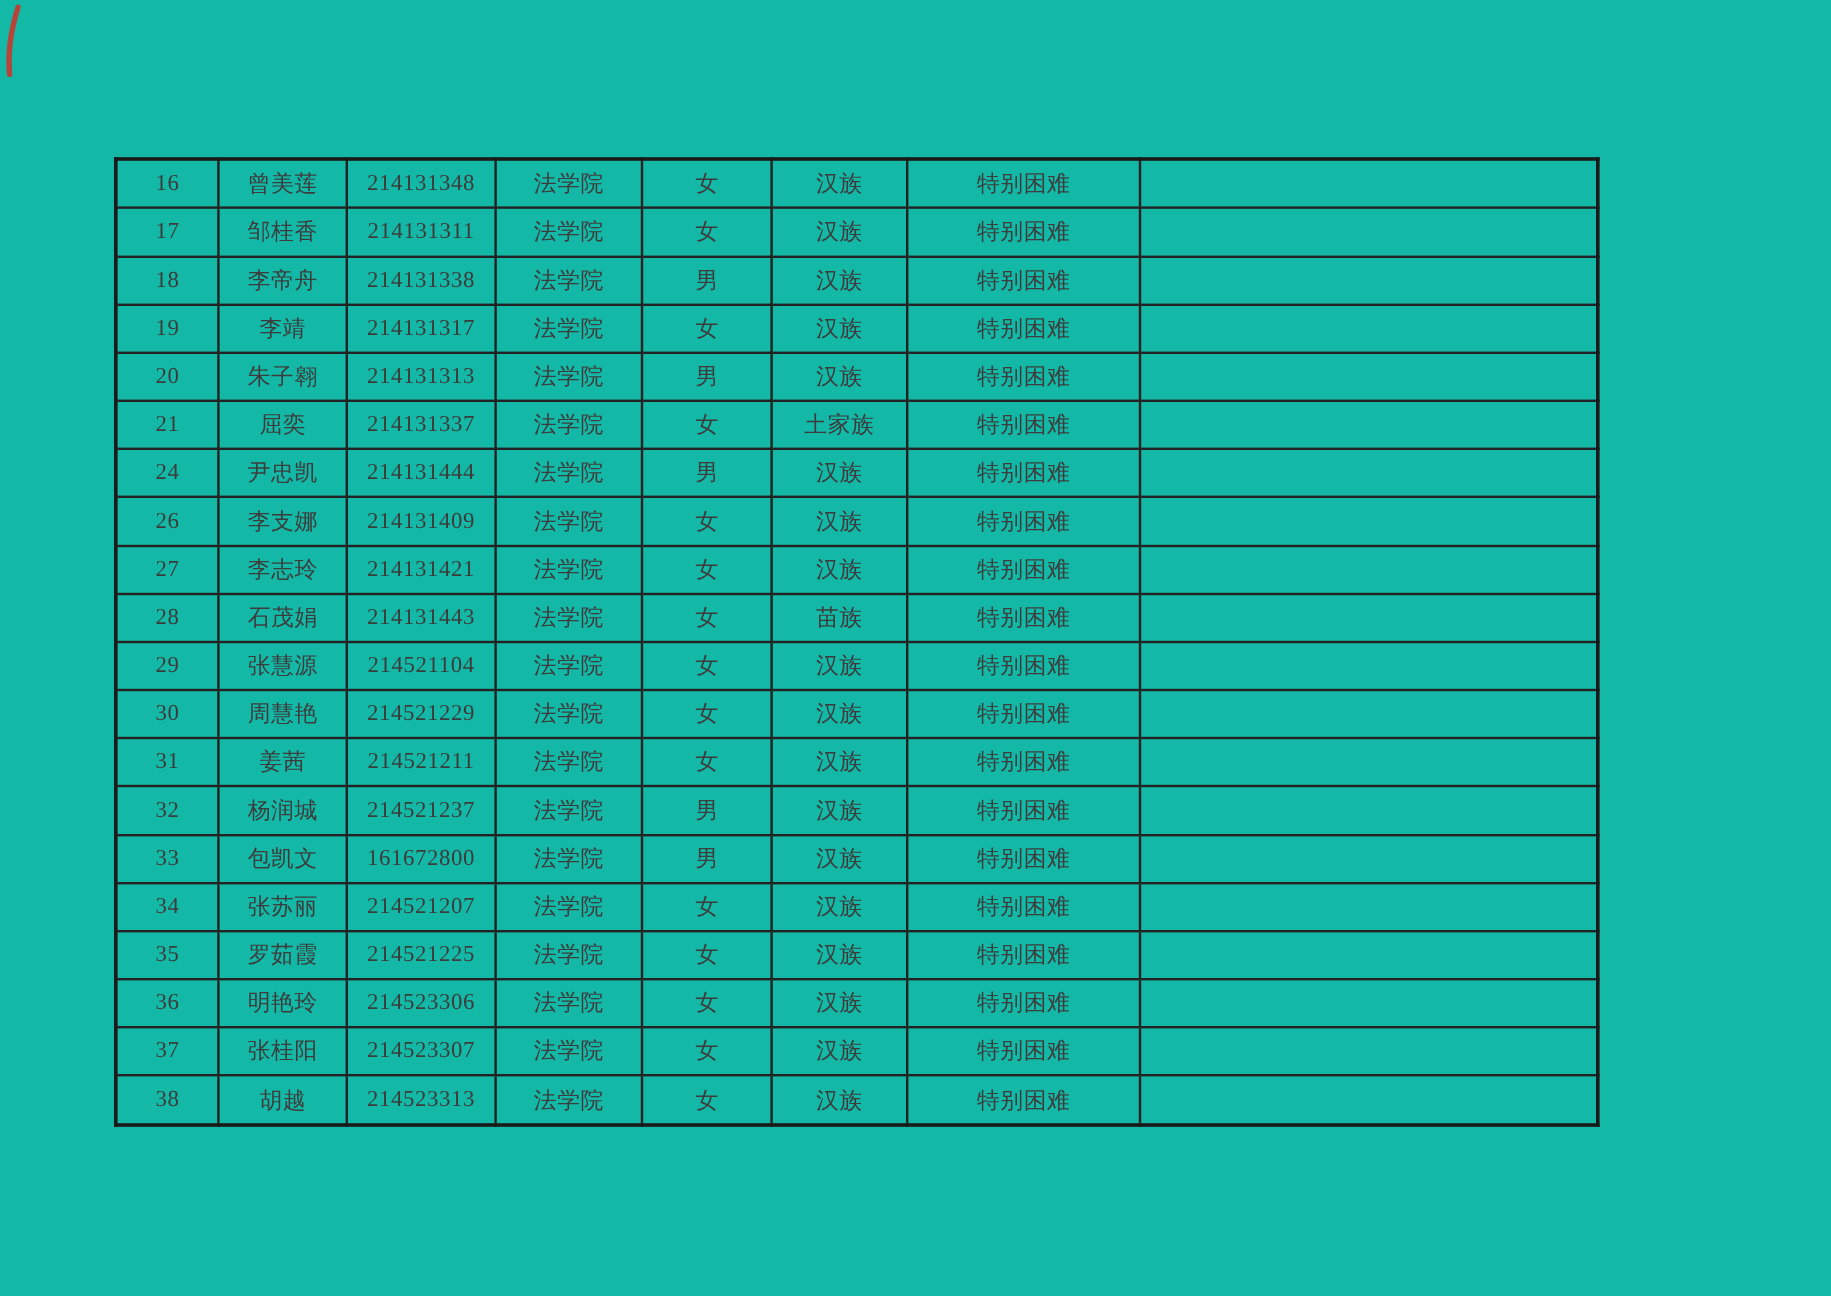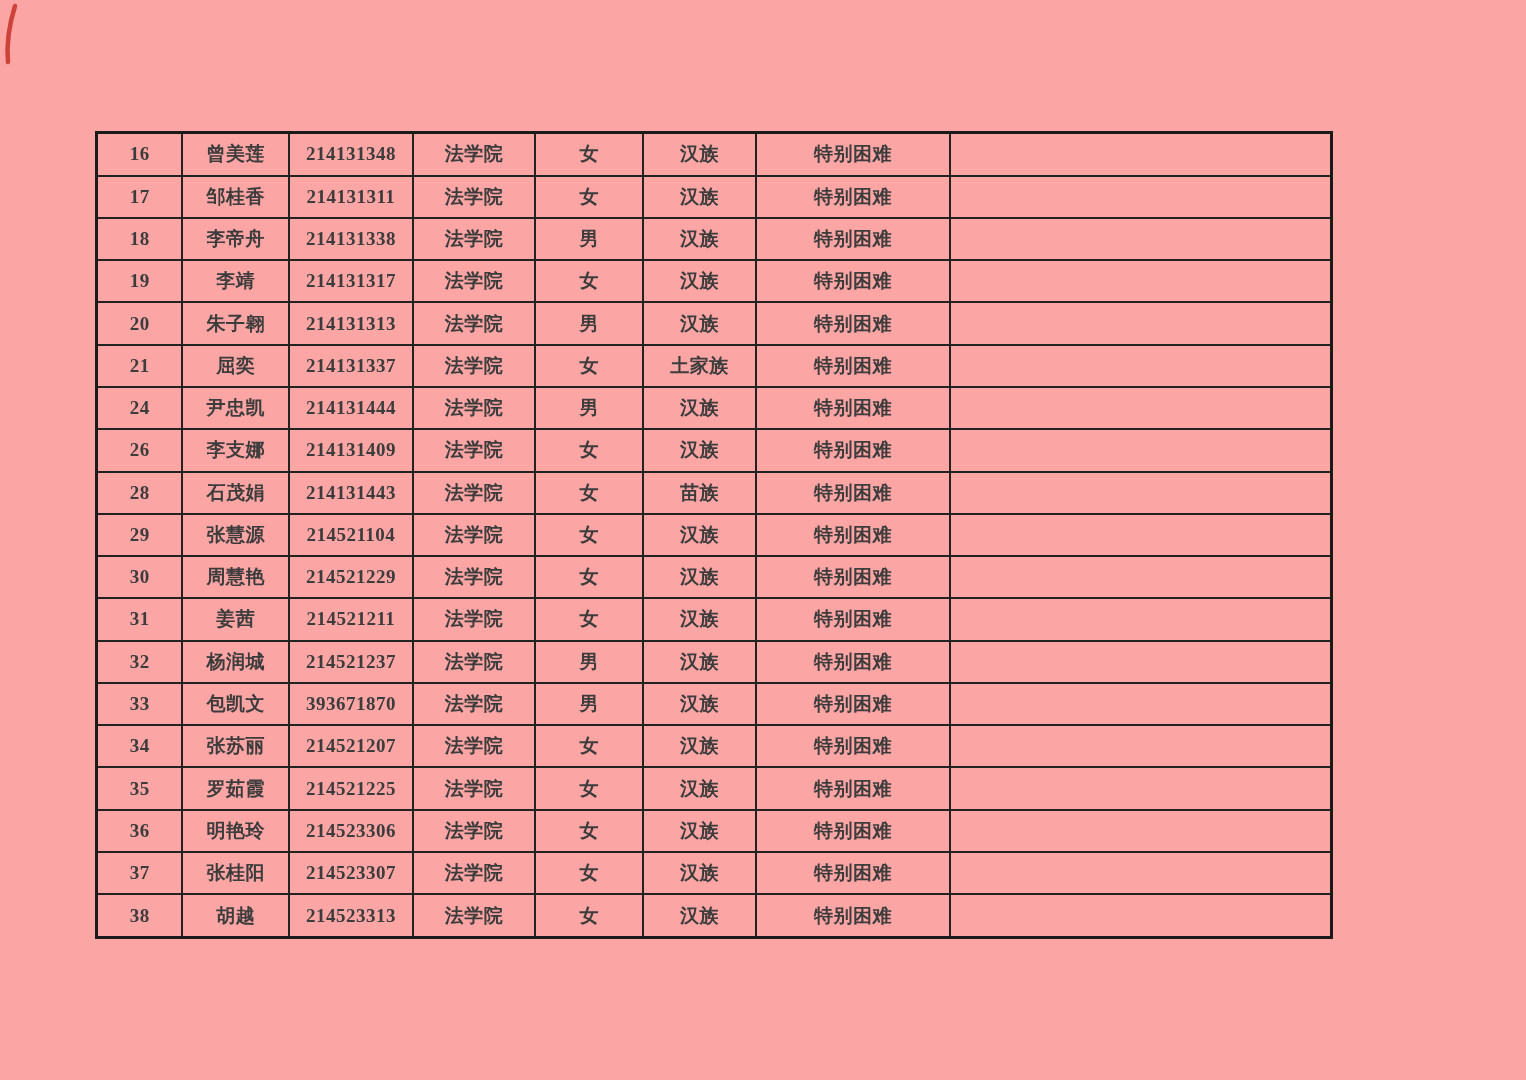--- a/index.html
+++ b/index.html
@@ -10,22 +10,21 @@
   body {
     width: 1526px;
     height: 1080px;
     overflow: hidden;
     font-family: "Liberation Serif", "DejaVu Serif", serif;
   }
   .sheet {
     position: relative;
     width: 1526px;
     height: 1080px;
-    background: #fca5a5;
-    font-weight: bold;
+    background: #14b8a6;
   }
   .pen-mark {
     position: absolute;
     left: 0;
     top: 0;
     width: 30px;
     height: 80px;
     pointer-events: none;
   }
   .table-wrap {
@@ -159,20 +158,30 @@
             <td>26</td>
             <td>李支娜</td>
             <td>214131409</td>
             <td>法学院</td>
             <td>女</td>
             <td>汉族</td>
             <td>特别困难</td>
             <td></td>
           </tr>
           <tr>
+            <td>27</td>
+            <td>李志玲</td>
+            <td>214131421</td>
+            <td>法学院</td>
+            <td>女</td>
+            <td>汉族</td>
+            <td>特别困难</td>
+            <td></td>
+          </tr>
+          <tr>
             <td>28</td>
             <td>石茂娟</td>
             <td>214131443</td>
             <td>法学院</td>
             <td>女</td>
             <td>苗族</td>
             <td>特别困难</td>
             <td></td>
           </tr>
           <tr>
@@ -211,21 +220,21 @@
             <td>214521237</td>
             <td>法学院</td>
             <td>男</td>
             <td>汉族</td>
             <td>特别困难</td>
             <td></td>
           </tr>
           <tr>
             <td>33</td>
             <td>包凯文</td>
-            <td>393671870</td>
+            <td>161672800</td>
             <td>法学院</td>
             <td>男</td>
             <td>汉族</td>
             <td>特别困难</td>
             <td></td>
           </tr>
           <tr>
             <td>34</td>
             <td>张苏丽</td>
             <td>214521207</td>

